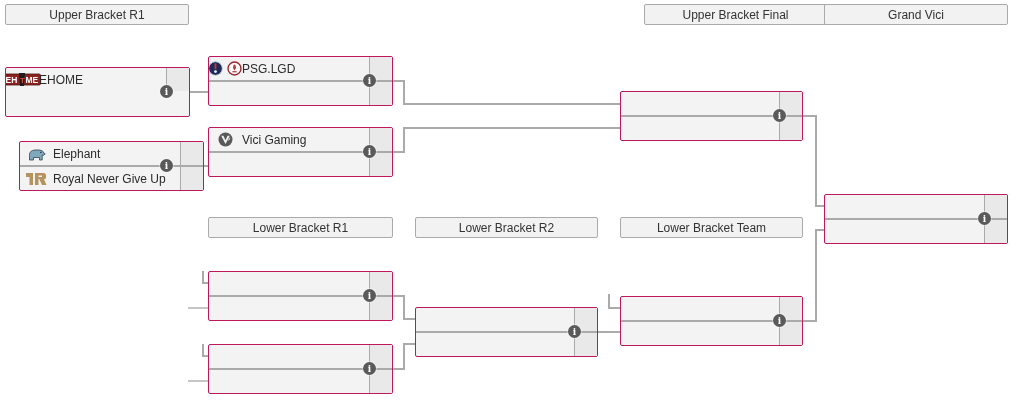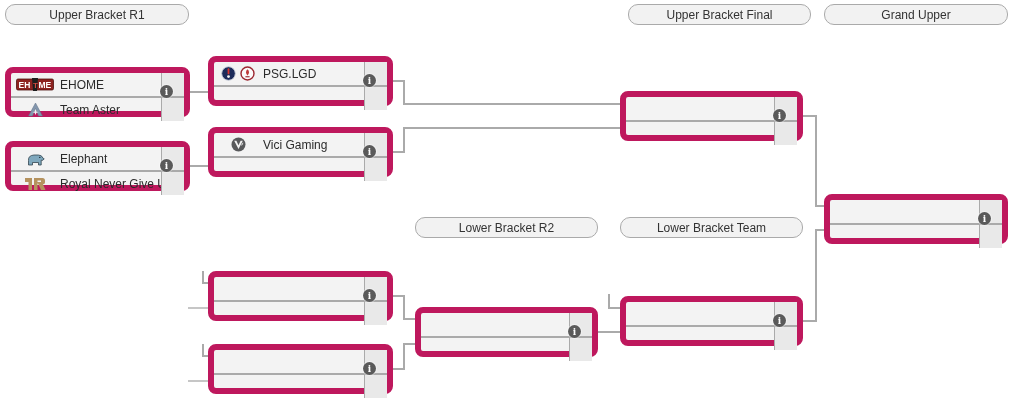--- a/index.html
+++ b/index.html
@@ -1,46 +1,47 @@
 <!DOCTYPE html>
 <html><head>
 <meta charset="utf-8">
 <style>
   html,body{margin:0;padding:0;background:#fff;}
   .canvas{position:relative;width:1022px;height:402px;background:#fff;overflow:hidden;
           font-family:"Liberation Sans",sans-serif;}
   .hdr{position:absolute;height:21px;box-sizing:border-box;background:#f2f2f2;
-       border:1px solid #aaa;border-radius:10px;display:flex;align-items:center;
+       border:1px solid #aaa;border-radius:2px;display:flex;align-items:center;
        justify-content:center;font-size:12px;color:#333;}
   .match{position:absolute;height:50px;box-sizing:border-box;background:#f3f3f3;
-         border:6px solid #be185d;border-radius:8px;z-index:2;}
+         border:1px solid #be185d;border-radius:2px;z-index:2;}
   .row{height:23px;display:flex;align-items:stretch;}
   .row.bot{border-top:2px solid #aaa;}
   .tcell{flex:1;display:flex;align-items:center;overflow:hidden;}
-  .logo-area{width:34px;margin-left:7px;display:flex;justify-content:center;
+  .logo-area{width:18px;margin-left:7px;display:flex;justify-content:center;
              align-items:center;gap:4px;flex-shrink:0;}
   .tname{margin-left:8px;font-size:12px;color:#2b2b2b;white-space:nowrap;}
   .sc{width:22px;border-left:1px solid #aaa;background:#e9e9e9;display:flex;
       align-items:center;justify-content:center;font-size:11px;color:#333;flex-shrink:0;}
   .conn{position:absolute;background:#aaa;z-index:1;}
   .conn.stub{background:#c6c6c6;}
   .info{position:absolute;width:13px;height:13px;border-radius:50%;background:#5a5a5a;
         color:#fff;display:flex;align-items:center;justify-content:center;z-index:3;
         font-family:"DejaVu Serif",serif;font-size:9px;font-weight:bold;cursor:pointer;
         box-shadow:0 0 0 1px rgba(255,255,255,.35);}
   svg{display:block;}
 </style>
 </head>
 <body>
 
 <div class="canvas">
 
   <div class="hdr" style="left:5px;top:4px;width:184px">Upper Bracket R1</div>
-  <div class="hdr" style="left:628px;top:4px;width:183px">Upper Bracket Final</div>
-  <div class="hdr" style="left:824px;top:4px;width:184px">Grand Upper</div>
+  <div class="hdr" style="left:644px;top:4px;width:183px">Upper Bracket Final</div>
+  <div class="hdr" style="left:824px;top:4px;width:184px">Grand Vici</div>
+  <div class="hdr" style="left:208px;top:217px;width:185px">Lower Bracket R1</div>
   <div class="hdr" style="left:415px;top:217px;width:183px">Lower Bracket R2</div>
   <div class="hdr" style="left:620px;top:217px;width:183px">Lower Bracket Team</div>
 
   <div class="conn" style="left:190px;top:91px;width:18px;height:2px"></div>
   <div class="conn" style="left:190px;top:165px;width:18px;height:2px"></div>
   <div class="conn" style="left:393px;top:80px;width:12px;height:2px"></div>
   <div class="conn" style="left:403px;top:80px;width:2px;height:25px"></div>
   <div class="conn" style="left:403px;top:103px;width:217px;height:2px"></div>
   <div class="conn" style="left:393px;top:151px;width:12px;height:2px"></div>
   <div class="conn" style="left:403px;top:127px;width:2px;height:26px"></div>
@@ -79,40 +80,26 @@
               <polygon points="16,0 22,0 21,13 17,13" fill="#1d1d1d"></polygon>
               <text x="17" y="10" font-size="8" font-weight="bold" fill="#d04a3e" font-family="Liberation Sans,sans-serif">T</text>
               <text x="22.5" y="10" font-size="8.5" font-weight="bold" fill="#fff" font-family="Liberation Sans,sans-serif">ME</text>
             </svg>
           </span>
         </span>
         <span class="tname">EHOME</span>
       </div>
       <div class="sc"></div>
     </div>
-    <div class="row bot">
-      <div class="tcell">
-        <span class="logo-area">
-          <span>
-            <svg width="17" height="14" viewBox="0 0 17 14">
-              <path d="M8.5 0 L15.5 13 L11.5 13 L8.5 5.5 L5.5 13 L1.5 13 Z" fill="#8396ad" stroke="#5c6f85" stroke-width="0.5"></path>
-              <path d="M8.5 6.2 L9.4 8.6 L11.6 9.2 L9.4 9.8 L8.5 12 L7.6 9.8 L5.4 9.2 L7.6 8.6 Z" fill="#eef2f6"></path>
-            </svg>
-          </span>
-        </span>
-        <span class="tname">Team Aster</span>
-      </div>
-      <div class="sc"></div>
-    </div>
   </div>
   <div class="info" style="left:160px;top:85px">
       <span>i</span>
     </div>
 
-  <div class="match" style="left:5px;top:141px;width:185px">
+  <div class="match" style="left:19px;top:141px;width:185px">
     <div class="row">
       <div class="tcell">
         <span class="logo-area">
           <span>
             <svg width="19" height="14" viewBox="0 0 19 14">
               <path d="M2.5 13 L2.5 8.5 Q2 3.5 8 3 L12.5 3 Q16 3.2 16.8 6 L18.2 6.8 Q17 9 15.2 8.2 L15.2 13 L12.5 13 L12.5 10.5 L6.5 10.5 L6.5 13 Z" fill="#7fa8bd" stroke="#33454f" stroke-width="0.8"></path>
               <circle cx="13.8" cy="5.4" r="0.7" fill="#1d2b33"></circle>
             </svg>
           </span>
         </span>

